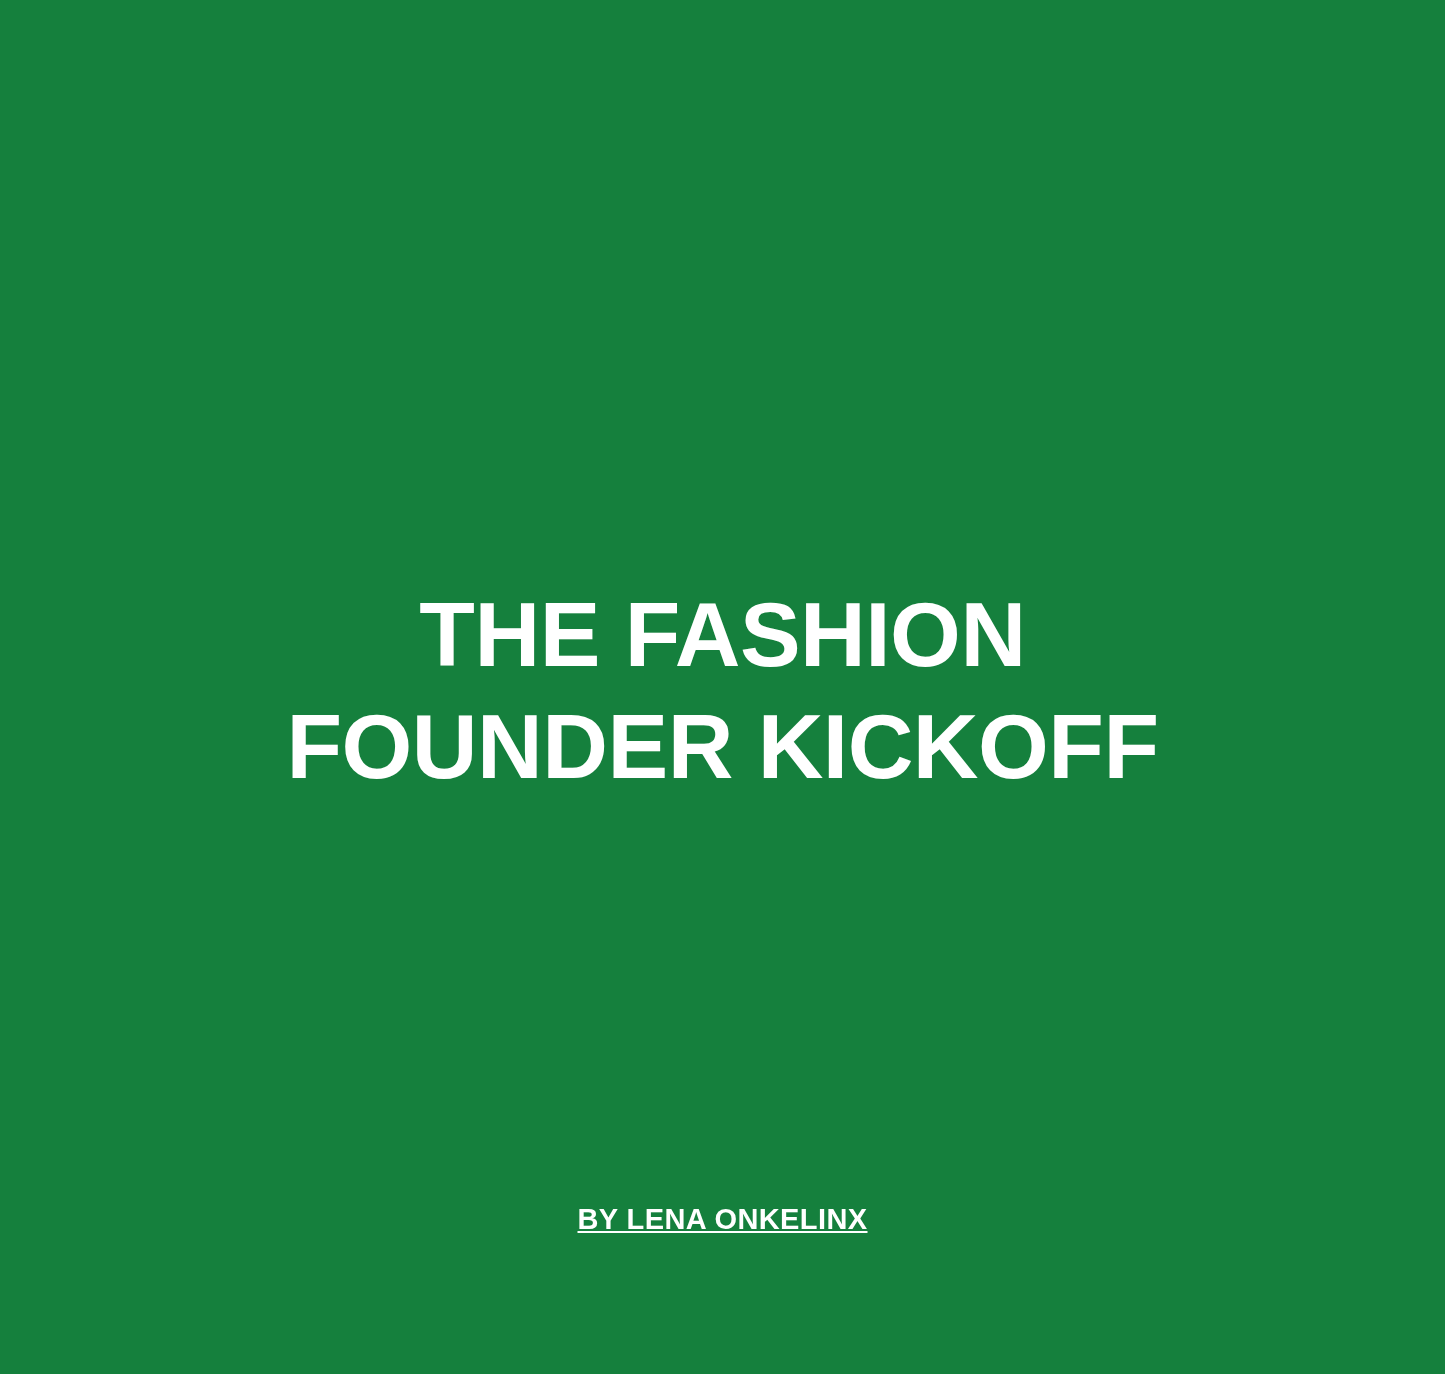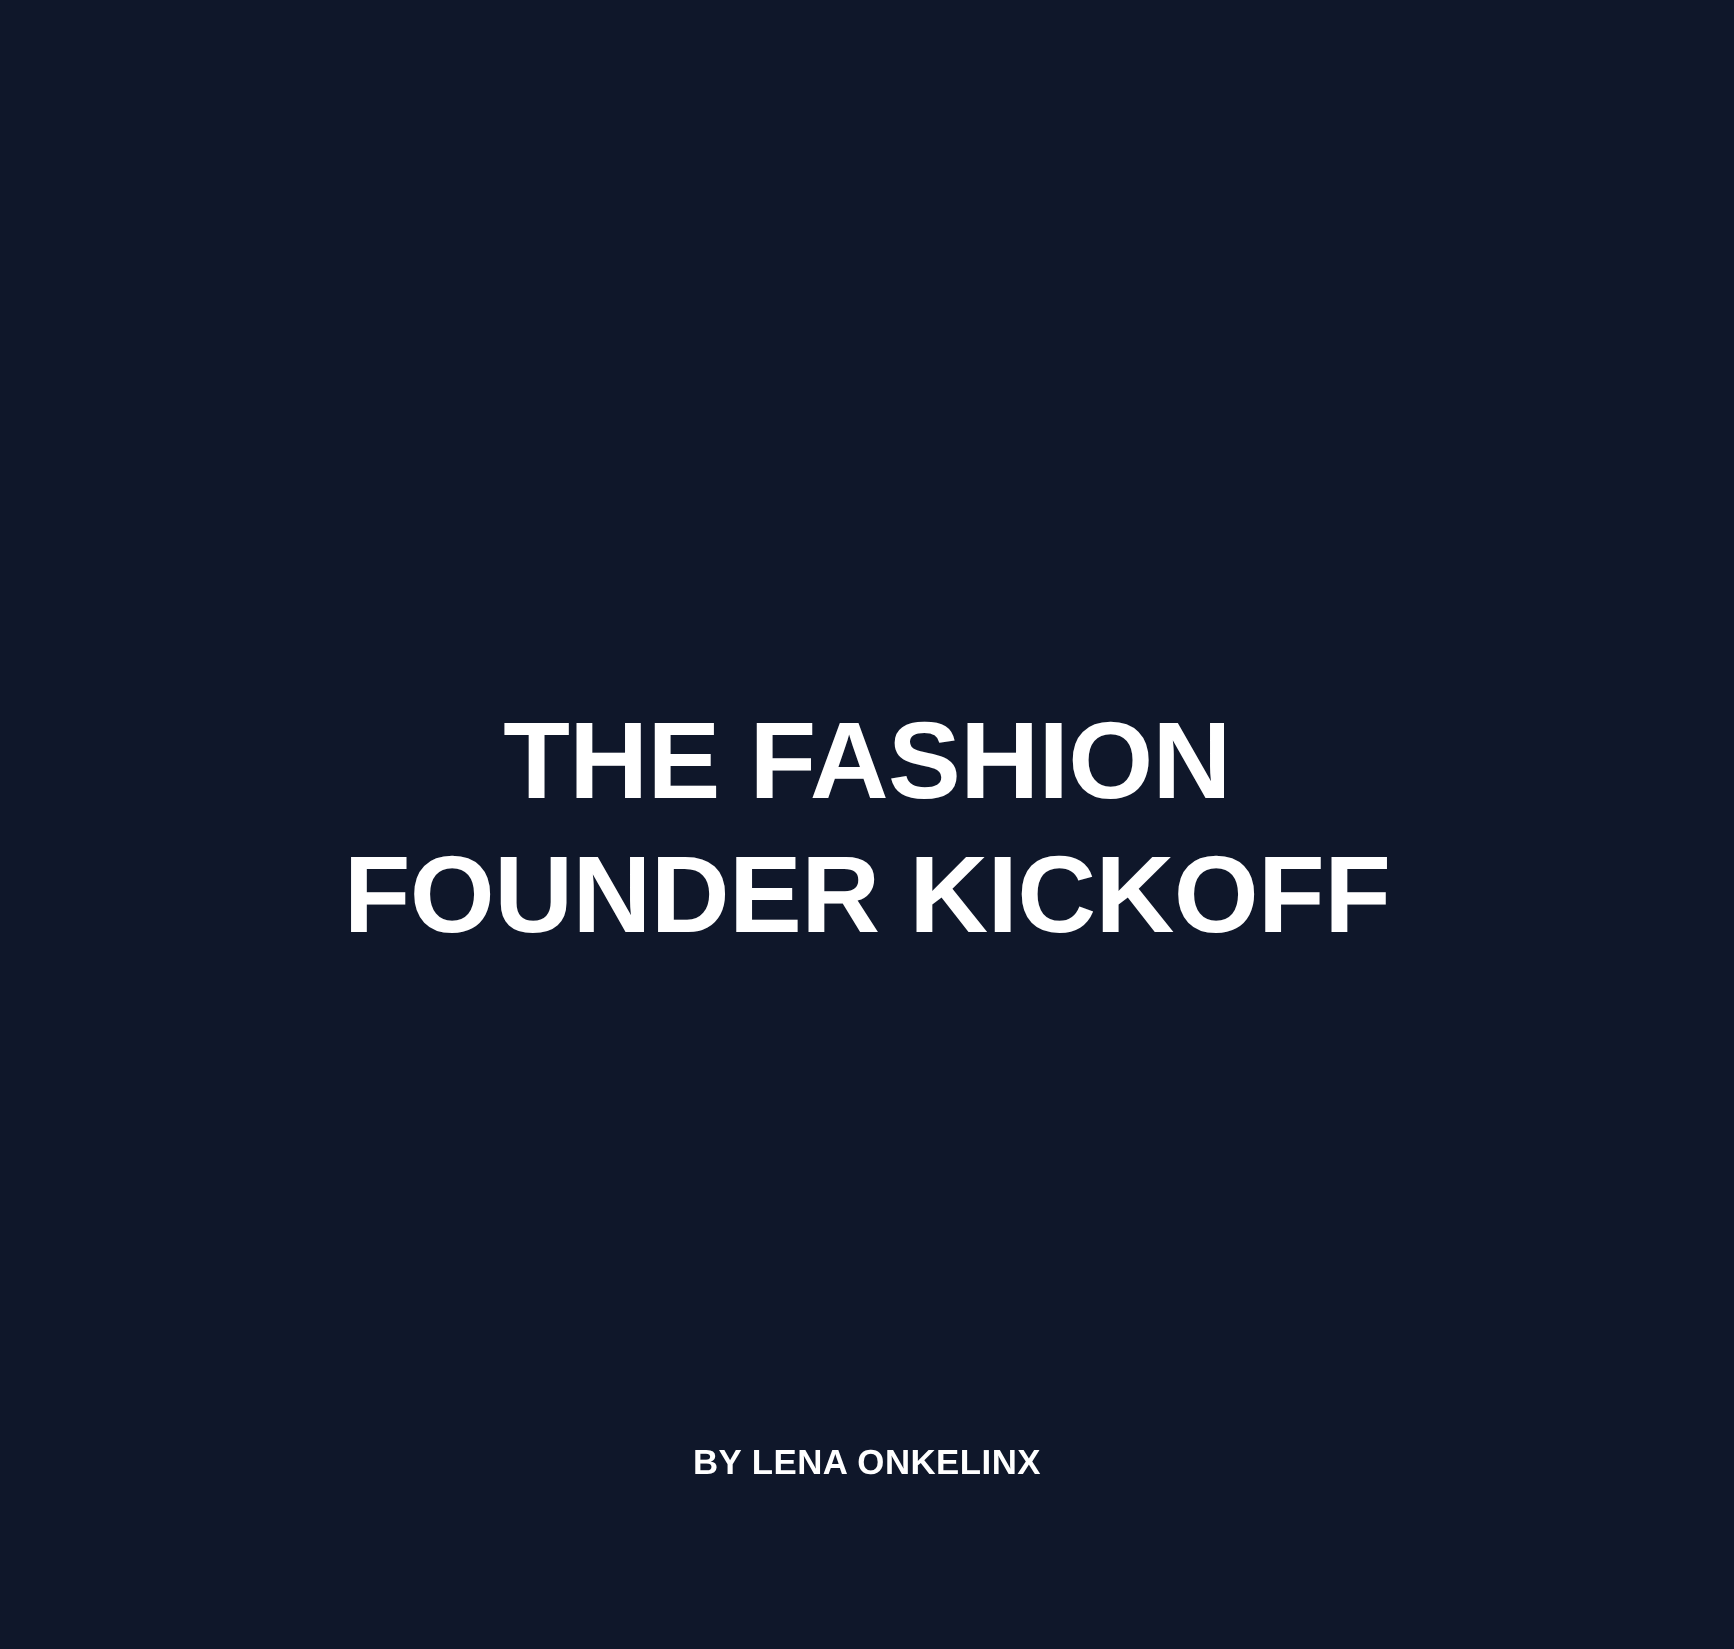--- a/index.html
+++ b/index.html
@@ -65,26 +65,27 @@
 
   .byline {
     margin: 0;
     font-family: "Liberation Sans", sans-serif;
     font-size: 29px;
     font-weight: 700;
     line-height: 40px;
     letter-spacing: 0.4px;
     color: #FFFFFF;
     text-transform: uppercase;
+    text-decoration: underline;
   }
 </style>
 </head>
 <body>
 
-<div class="slide" style="background: #0f172a; color: rgb(255, 255, 255);">
+<div class="slide" style="background: #15803d; color: rgb(255, 255, 255);">
 
   <div class="title-block">
     <h1 class="slide-title">THE FASHION FOUNDER KICKOFF</h1>
   </div>
 
   <div class="byline-block">
     <p class="byline">BY LENA ONKELINX</p>
   </div>
 
 </div>

